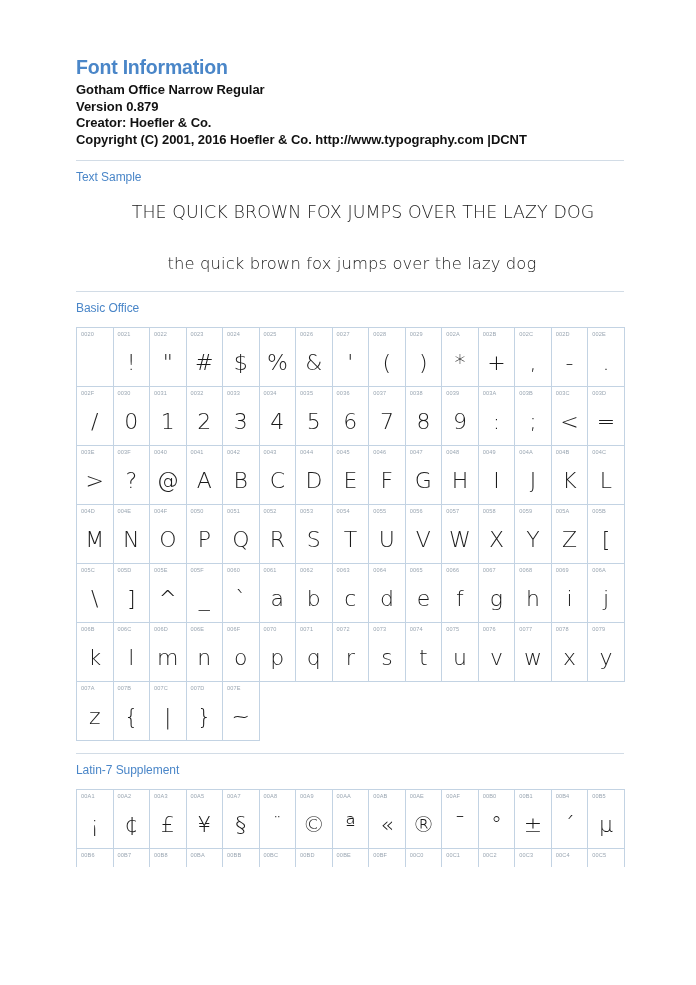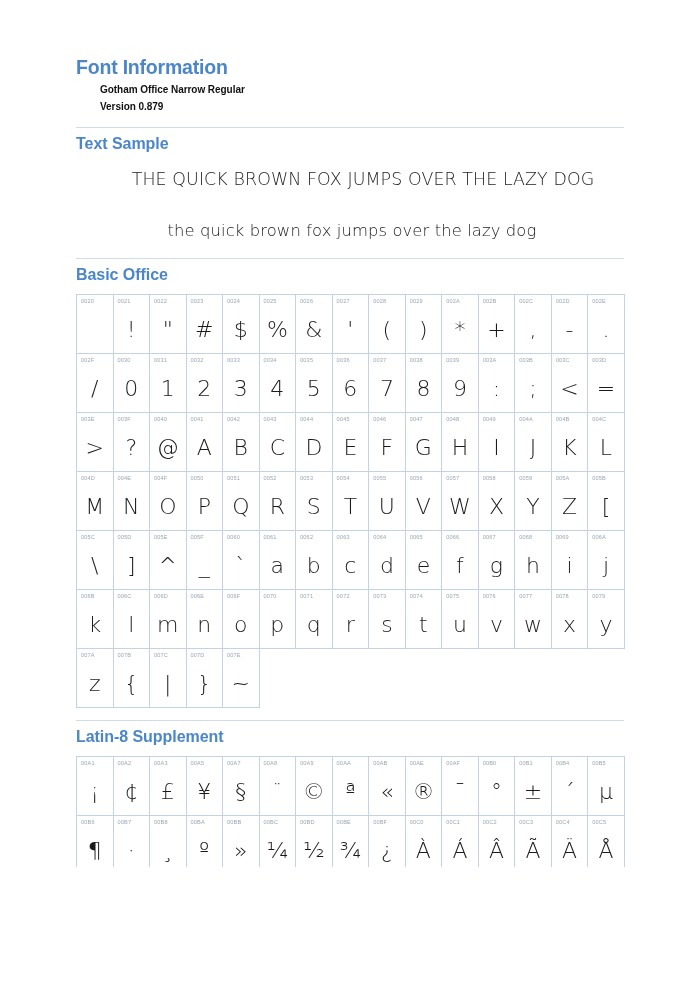--- a/index.html
+++ b/index.html
@@ -35,41 +35,40 @@
   .doc-title {
     font-size: 19.5px;
     font-weight: bold;
     color: #4a86c8;
     letter-spacing: -0.2px;
     line-height: 1.15;
     margin-bottom: 4px;
   }
 
   .meta-line {
-    font-size: 10px;
+    font-size: 13px;
     font-weight: bold;
     color: #111111;
     line-height: 16.5px;
     letter-spacing: -0.05px;
     white-space: nowrap;
-    margin-left: 24px;
   }
 
   
   .rule {
     height: 1px;
     background: #d2dce6;
     margin-top: 12px;
     margin-bottom: 9px;
     width: 548px;
   }
 
   .section-title {
-    font-size: 16px;
-    font-weight: bold;
+    font-size: 12px;
+    font-weight: normal;
     color: #4a86c8;
     letter-spacing: -0.05px;
     line-height: 14px;
   }
 
   
   .sample-block {
     margin-top: 13px;
     margin-bottom: 6px;
   }
@@ -151,20 +150,22 @@
 <body>
 
 <div class="page">
   <div class="content">
 
     <div class="doc-title">Font Information</div>
 
     <div>
       <div class="meta-line">Gotham Office Narrow Regular</div>
       <div class="meta-line">Version 0.879</div>
+      <div class="meta-line">Creator: Hoefler &amp; Co.</div>
+      <div class="meta-line">Copyright (C) 2001, 2016 Hoefler &amp; Co. http://www.typography.com |DCNT</div>
     </div>
 
     <div class="rule"></div>
     <div class="section-title">Text Sample</div>
 
     <div class="sample-block">
       <div class="sample-upper">THE QUICK BROWN FOX JUMPS OVER THE LAZY DOG</div>
       <div class="sample-lower">the quick brown fox jumps over the lazy dog</div>
     </div>
 
@@ -573,21 +574,21 @@
             <td class="empty-pad"></td>
             <td class="empty-pad"></td>
             <td class="empty-pad"></td>
             <td class="empty-pad"></td>
             <td class="empty-pad"></td>
           </tr>
         </tbody>
       </table>
 
     <div class="rule"></div>
-    <div class="section-title">Latin-8 Supplement</div>
+    <div class="section-title">Latin-7 Supplement</div>
     <table class="glyph-table" id="table-latin1-supplement">
         <tbody>
           <tr>
             <td>
               <span class="cp">00A1</span>
               <span class="gl">¡</span>
             </td>
             <td>
               <span class="cp">00A2</span>
               <span class="gl">¢</span>

